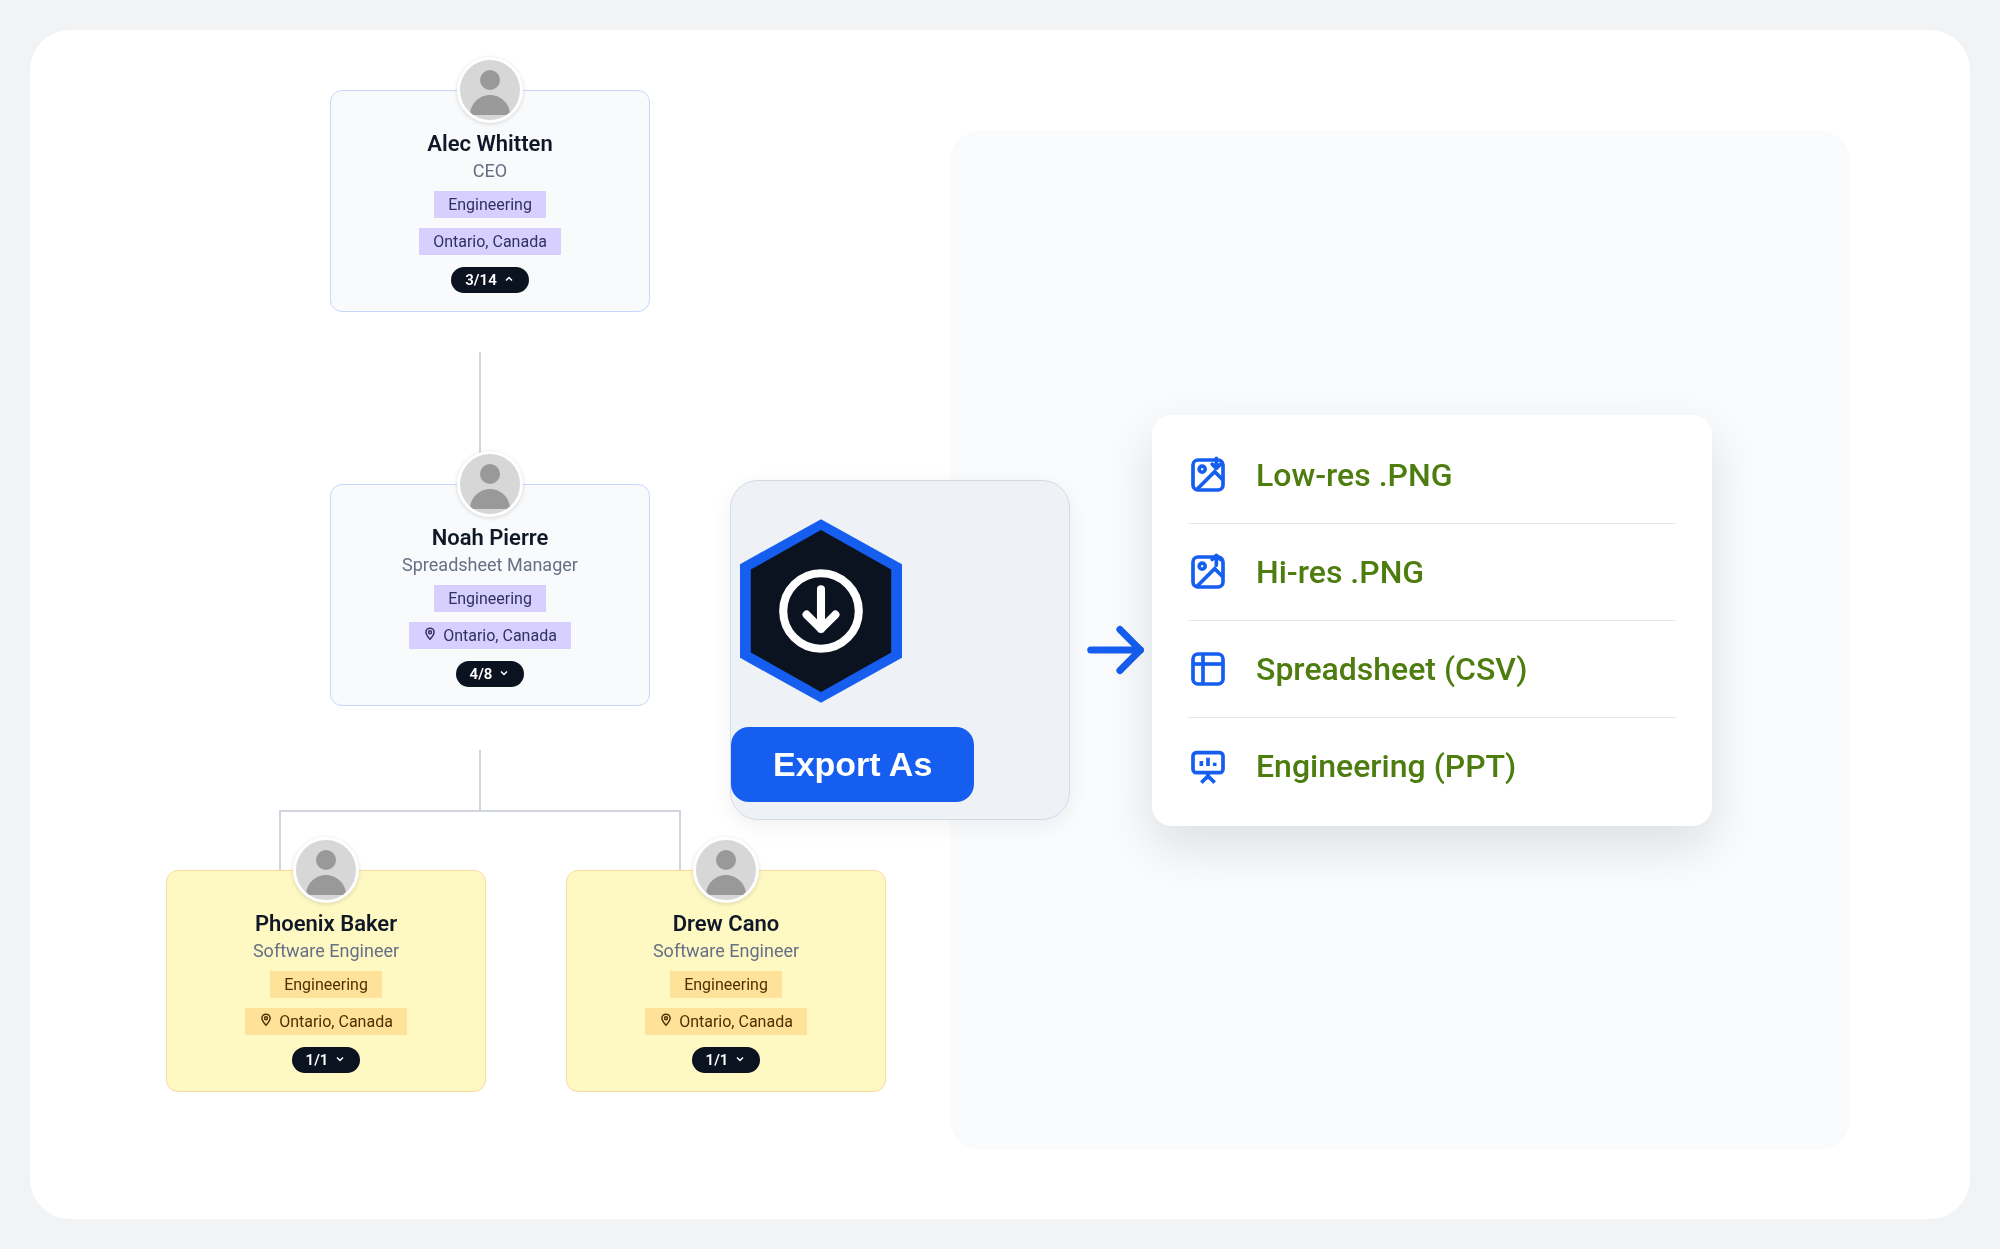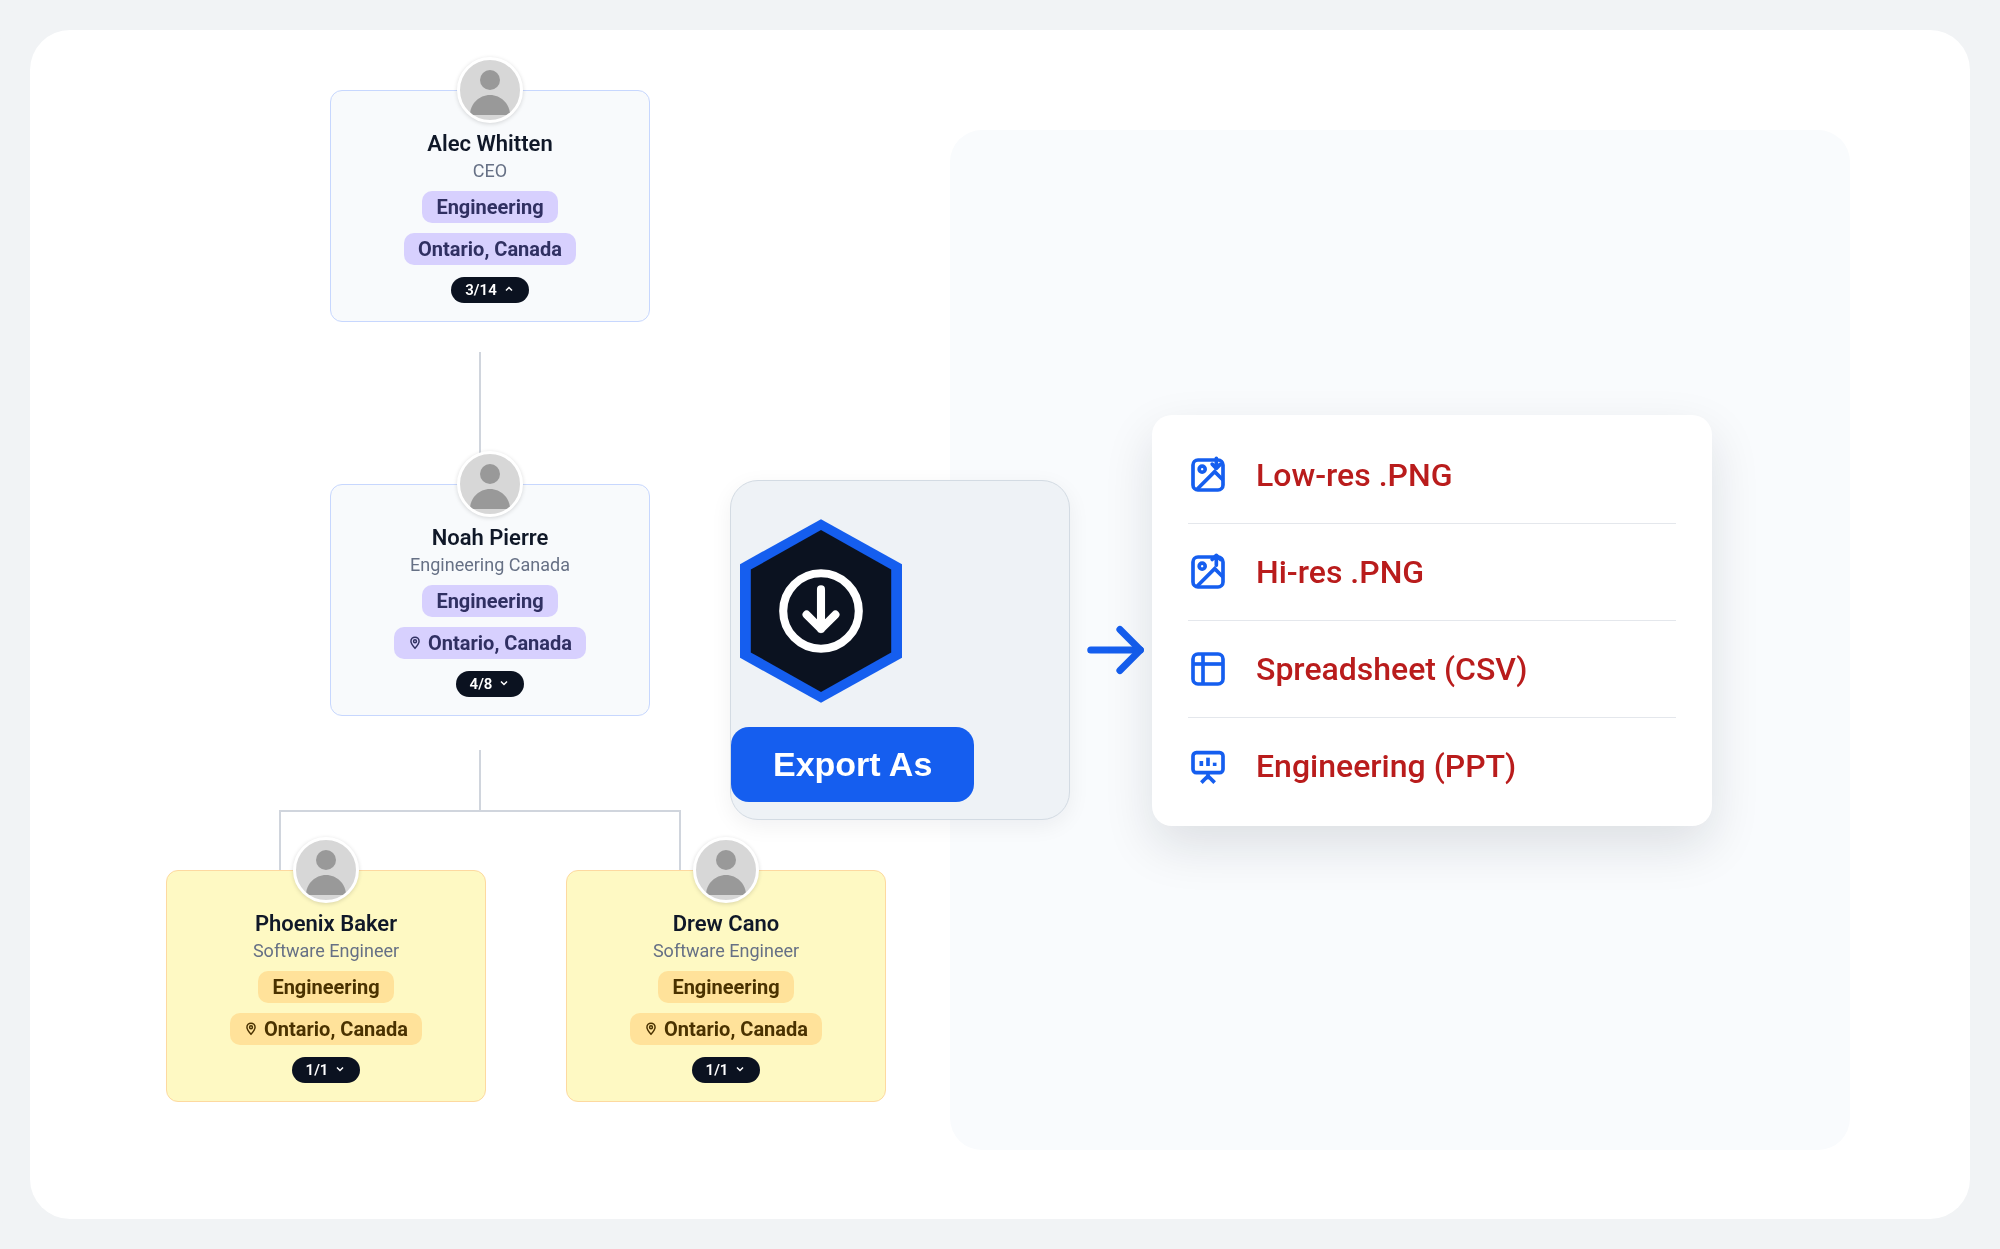--- a/index.html
+++ b/index.html
@@ -71,23 +71,23 @@
     box-shadow: 0 1px 4px rgba(0,0,0,0.15);
     overflow: hidden;
     display:flex; align-items:center; justify-content:center;
     font-size: 28px; color:#666;
   }
   .name { font-size: 22px; font-weight: 600; color:#101828; margin-top:4px;}
   .title { font-size: 18px; color:#667085; margin-top:4px;}
   .pill {
     margin-top: 10px;
     padding: 4px 14px;
-    border-radius: 10px;
-    font-size: 20px;
-    font-weight: 700;
+    border-radius: 0;
+    font-size: 16px;
+    font-weight: 400;
     display:inline-flex;
     align-items:center;
     gap:6px;
   }
   .pill.purple { background:#d7d0fe; color:#303062; }
   .pill.yellow { background:#ffe29a; color:#4a3200; }
   .count-pill {
     margin-top: 12px;
     background:#0b1220;
     color:#fff;
@@ -155,21 +155,21 @@
   .menu-item {
     display:flex;
     align-items:center;
     gap: 28px;
     padding: 28px 0;
     border-bottom: 1.5px solid #e4e7ec;
     cursor:pointer;
   }
   .menu-item:last-child { border-bottom:none; }
   .menu-item .mi-label {
-    color:#b91c1c;
+    color:#4d7c0f;
     font-size: 32px;
     font-weight: 500;
   }
   .mi-icon { width:40px; height:40px; flex-shrink:0; display:flex; align-items:center; justify-content:center; }
   .mi-icon svg { width:40px; height:40px; stroke:#155eef; fill:none; stroke-width:2.2; }
   .pin-icon svg { width:14px; height:14px; }
 </style>
 </head>
 <body>
 
@@ -206,21 +206,21 @@
       </div>
 
       <div class="card" style="left:200px; top:424px;">
         <div class="avatar">
           <svg viewBox="0 0 24 24" fill="#999">
               <circle cx="12" cy="8" r="4"></circle>
               <path d="M4 22c0-4.4 3.6-8 8-8s8 3.6 8 8"></path>
             </svg>
         </div>
         <div class="name">Noah Pierre</div>
-        <div class="title">Engineering Canada</div>
+        <div class="title">Spreadsheet Manager</div>
         <div class="pill purple">Engineering</div>
         <div class="pill purple">
           <span class="pin-icon"><svg viewBox="0 0 24 24" fill="none" stroke="#303062" stroke-width="2.5">
                 <path d="M12 21s-7-7.5-7-12a7 7 0 1 1 14 0c0 4.5-7 12-7 12z"></path>
                 <circle cx="12" cy="9" r="2.5"></circle>
               </svg></span>
           <span>Ontario, Canada</span>
         </div>
         <div class="count-pill">
           <span>4/8</span>

